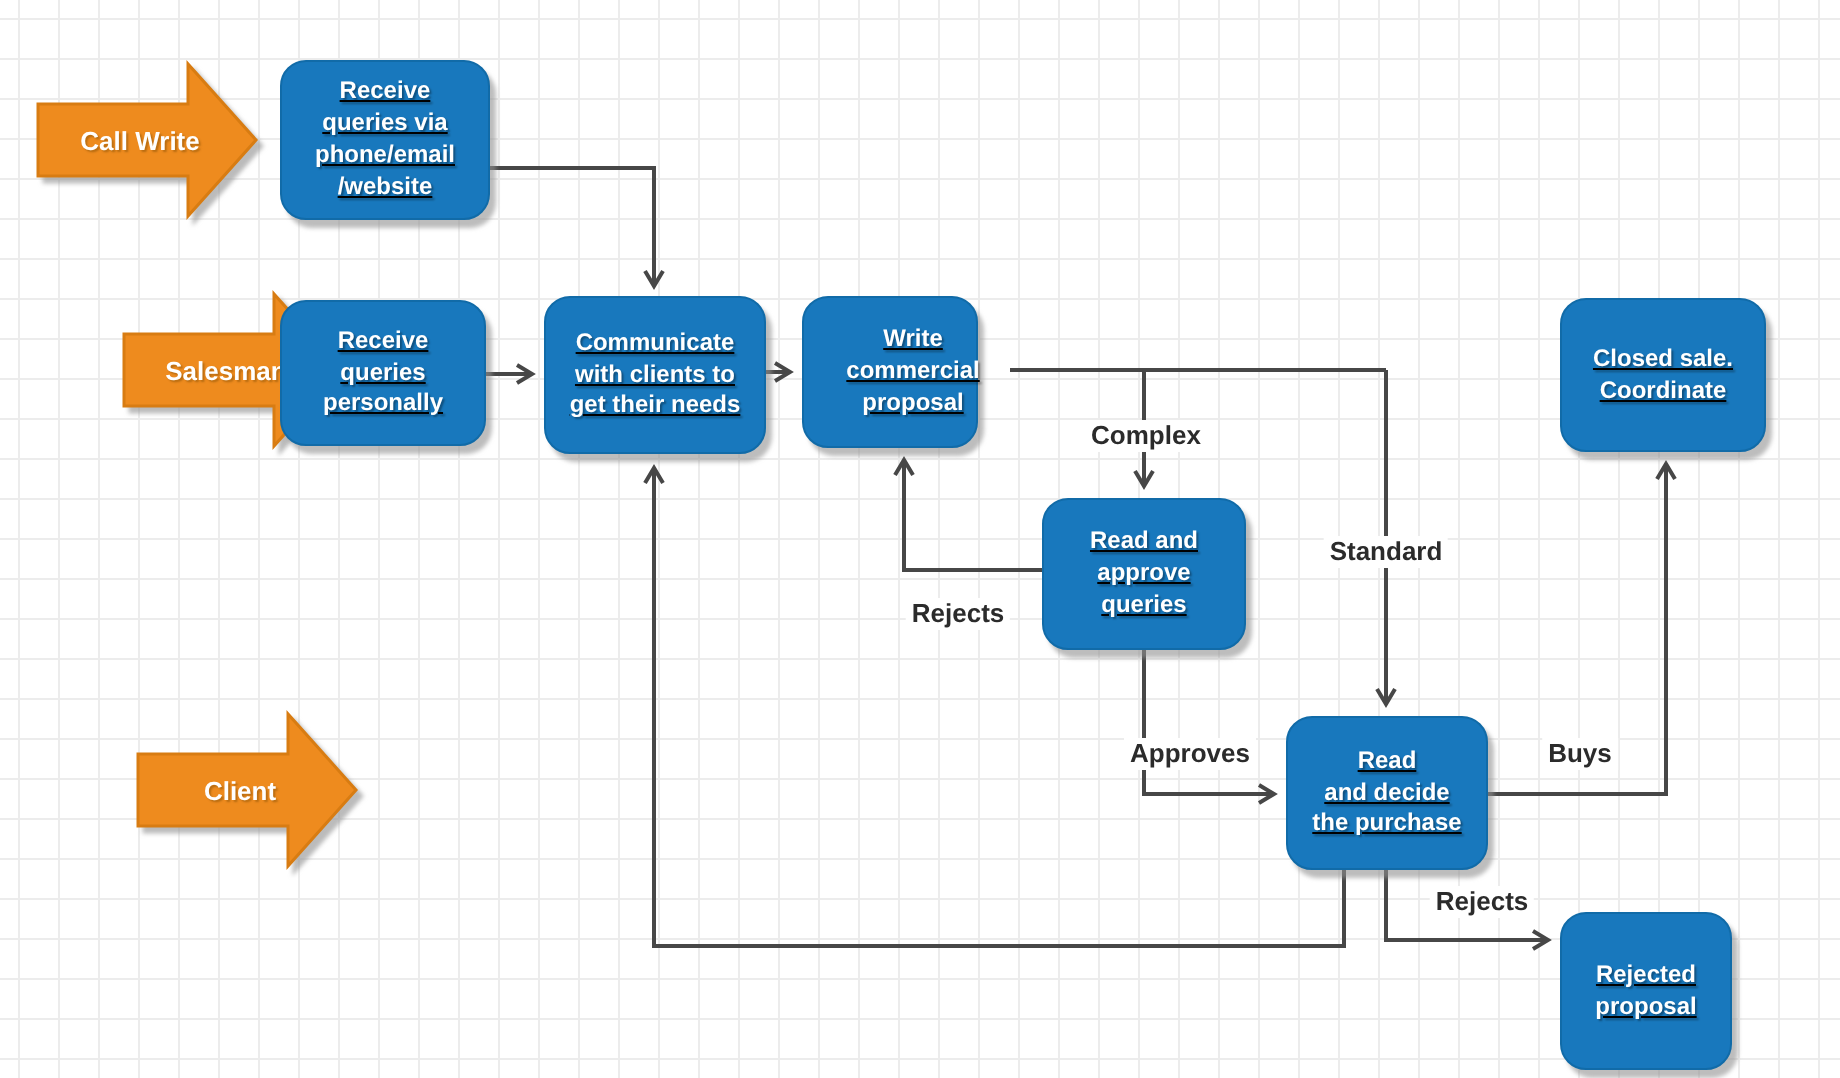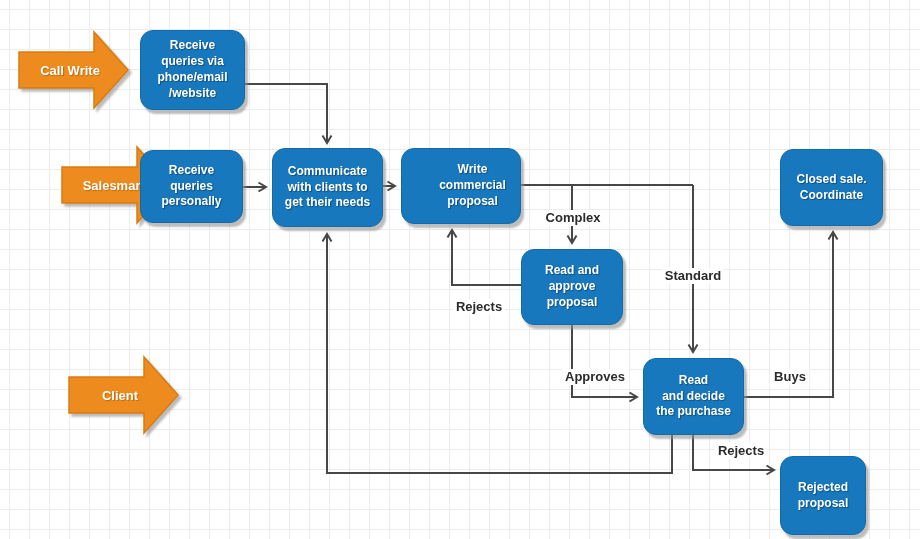--- a/index.html
+++ b/index.html
@@ -28,20 +28,21 @@
     position: absolute;
     background: #1878bd;
     border: 1px solid #116ba8;
     border-radius: 13px;
     box-shadow: 3px 4px 2px rgba(145,145,145,0.6);
     display: flex;
     align-items: center;
     justify-content: center;
     text-align: center;
     box-sizing: border-box;
+    text-decoration: underline;
   }
   .node .node-label {
     color: #ffffff;
     font-weight: bold;
     font-size: 12px;
     line-height: 1.32;
     white-space: pre-line;
     text-shadow: 1px 1px 1px rgba(0,0,0,0.35);
     padding: 2px 4px;
   }
@@ -138,30 +139,30 @@
 queries
 personally</span>
   </div>
 
   <div class="node" style="left:272px; top:148px; width:111px; height:79px;">
     <span class="node-label">Communicate
 with clients to
 get their needs</span>
   </div>
 
-  <div class="node" style="left:401px; top:148px; width:120px; height:76px;padding-left:23px;">
+  <div class="node" style="left:401px; top:148px; width:88px; height:76px;padding-left:23px;">
     <span class="node-label">Write
 commercial
 proposal</span>
   </div>
 
   <div class="node" style="left:521px; top:249px; width:102px; height:76px;">
     <span class="node-label">Read and
 approve
-proposal</span>
+queries</span>
   </div>
 
   <div class="node" style="left:780px; top:149px; width:103px; height:77px;">
     <span class="node-label">Closed sale.
 Coordinate</span>
   </div>
 
   <div class="node" style="left:643px; top:358px; width:101px; height:77px;">
     <span class="node-label">Read
 and decide

